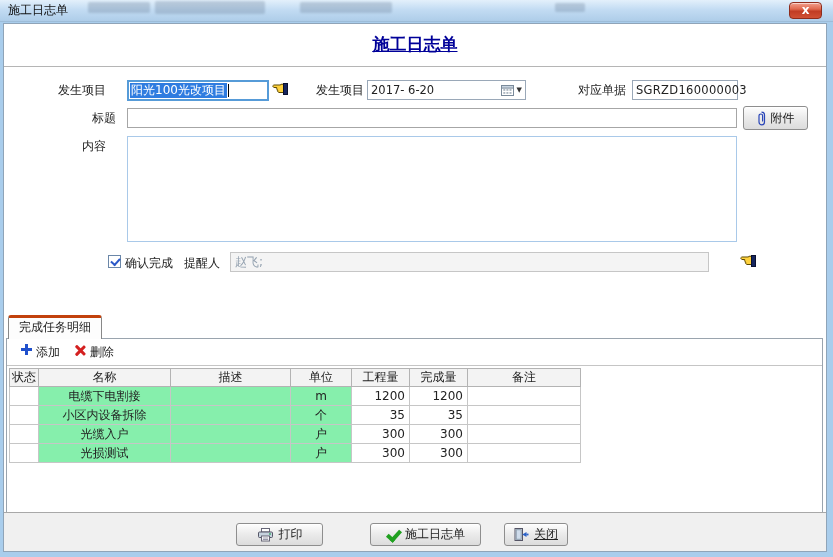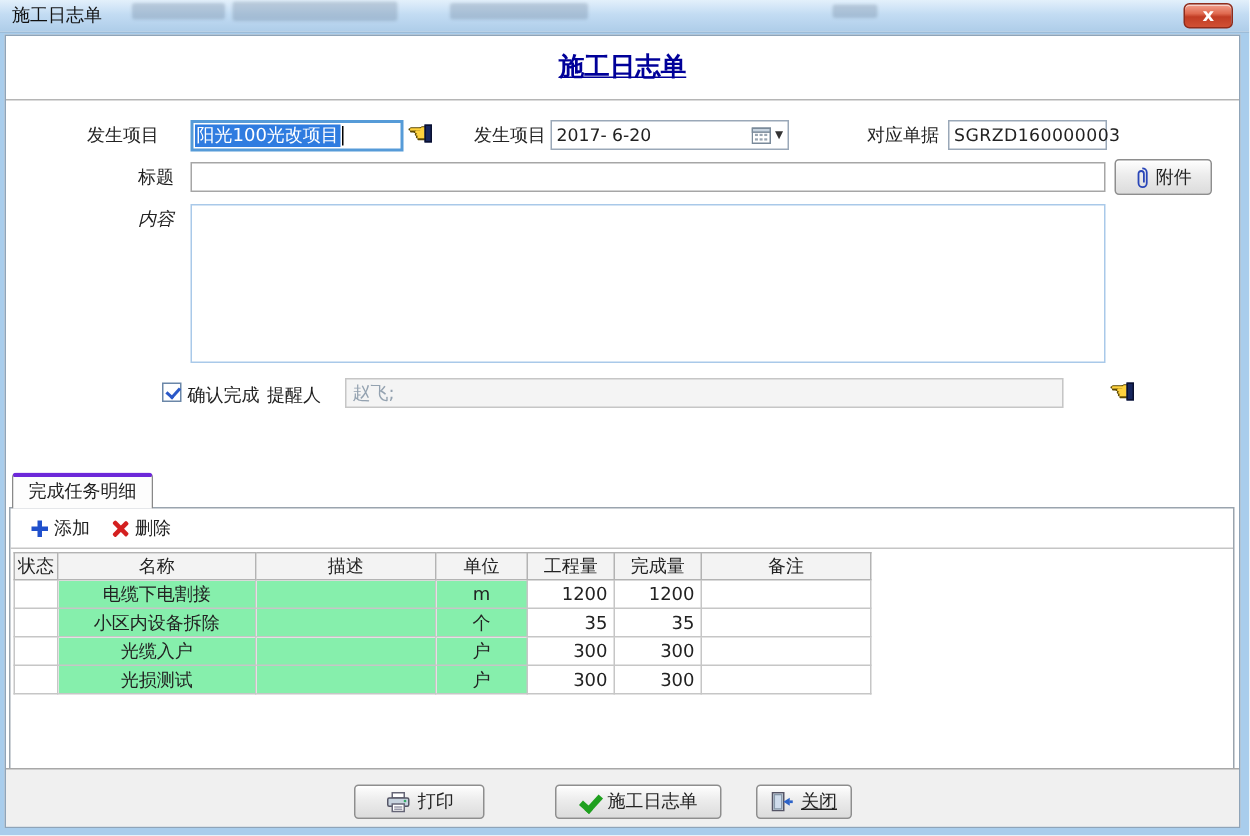--- a/index.html
+++ b/index.html
@@ -29,22 +29,22 @@
   .page-title { position:absolute; left:0; top:9px; width:100%; text-align:center;
     font-size:17px; font-weight:bold; color:#000099; text-decoration:underline; }
   .header-divider { position:absolute; left:0; top:42px; width:100%; height:1px; background:#b5b5b5; }
 
   
   .flabel { position:absolute; height:20px; line-height:20px; text-align:right; color:#222; }
   .lbl-project { left:14px;  top:56px; width:88px; }
   .lbl-date    { left:296px; top:56px; width:64px; }
   .lbl-doc     { left:556px; top:56px; width:66px; }
   .lbl-title   { left:24px;  top:84px; width:88px; }
-  .lbl-content { left:24px;  top:112px; width:88px;font-style:italic; }
-  .lbl-reminder{ left:164px; top:229px; width:46px; text-align:right; }
+  .lbl-content { left:14px;  top:112px; width:88px; }
+  .lbl-reminder{ left:180px; top:229px; width:46px; text-align:left; }
   .lbl-confirm { left:121px; top:229px; width:58px; text-align:left; }
 
   .fake-input { position:absolute; background:#fff; border:1px solid #9aa8b8; display:flex; align-items:center; padding:0 3px; }
   .inp-project { left:123px; top:56px; width:142px; height:21px; border:2px solid #569bd8; padding:0 1px; }
   .sel-text { background:#2f7ce0; color:#fff; font-size:12px; line-height:15px; padding:0 1px; white-space:nowrap; }
   .caret { display:inline-block; width:1px; height:13px; background:#000; margin-left:1px; }
 
   .inp-date { left:363px; top:56px; width:159px; height:20px; }
   .date-text { flex:1; font-size:11.5px; }
   .cal-icon { display:inline-block; margin-right:3px; line-height:0; }
@@ -67,26 +67,26 @@
   .hand-book { display:inline-block; width:5px; height:12px; background:#17265e; border:1px solid #0a1030; margin-left:-3px; vertical-align:-1px; }
 
   .btn { border:1px solid #8e8e8e; border-radius:3px;
     background:linear-gradient(#fefefe,#ececec 45%,#dcdcdc);
     display:flex; align-items:center; justify-content:center; gap:5px;
     font-size:12px; color:#222; cursor:pointer; box-shadow:inset 0 1px 0 #fff; }
   .btn-attach { position:absolute; left:739px; top:82px; width:65px; height:24px; }
 
   
   .tab { position:absolute; left:4px; top:291px; width:94px; height:24px; z-index:2;
-    background:#fdfdfd; border:1px solid #888; border-bottom:none; border-top:3px solid #6d28d9;
+    background:#fdfdfd; border:1px solid #888; border-bottom:none; border-top:3px solid #c2410c;
     border-radius:3px 3px 0 0; text-align:center; line-height:19px; cursor:pointer; }
   .panel { position:absolute; left:2px; top:314px; width:817px; height:175px; background:#fff; border:1px solid #9aa4ae; }
   .toolbar { position:absolute; left:0; top:0; width:100%; height:27px; border-bottom:1px solid #c5c5c5;
     display:flex; align-items:center; }
-  .tool-item { display:flex; align-items:center; gap:4px; margin-left:14px; cursor:pointer; }
+  .tool-item { display:flex; gap:4px; margin-left:14px; cursor:pointer; }
   .plus-icon { position:relative; width:11px; height:11px; display:inline-block; }
   .plus-icon::before { content:""; position:absolute; left:4px; top:0; width:3px; height:11px; background:#2050cc; }
   .plus-icon::after  { content:""; position:absolute; left:0; top:4px; width:11px; height:3px; background:#2050cc; }
   .x-icon { position:relative; width:12px; height:12px; display:inline-block; }
   .x-icon::before, .x-icon::after { content:""; position:absolute; left:5px; top:0; width:2.5px; height:13px; background:#d42020; border-radius:1px; }
   .x-icon::before { transform:rotate(45deg); }
   .x-icon::after  { transform:rotate(-45deg); }
 
   
   table.grid { position:absolute; left:2px; top:29px; border-collapse:collapse; table-layout:fixed; background:#fff; }

